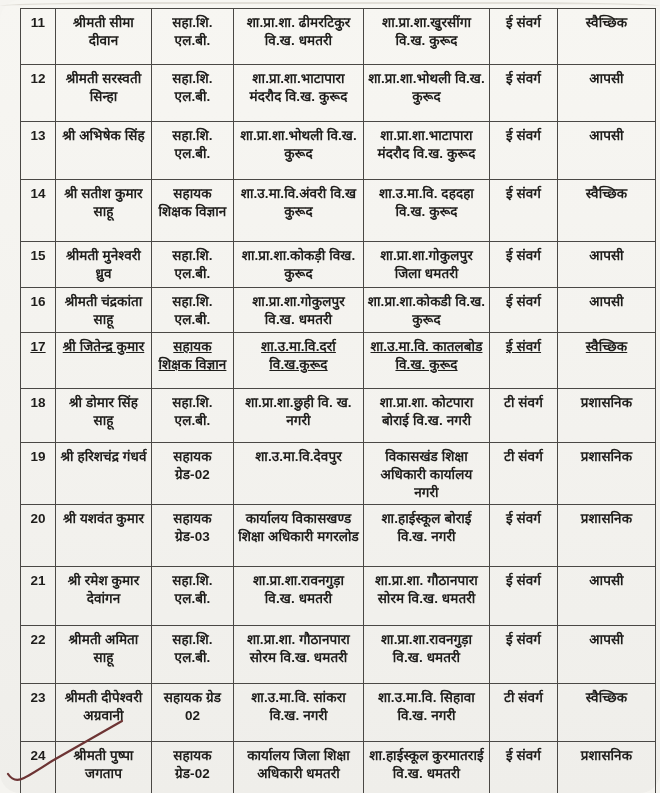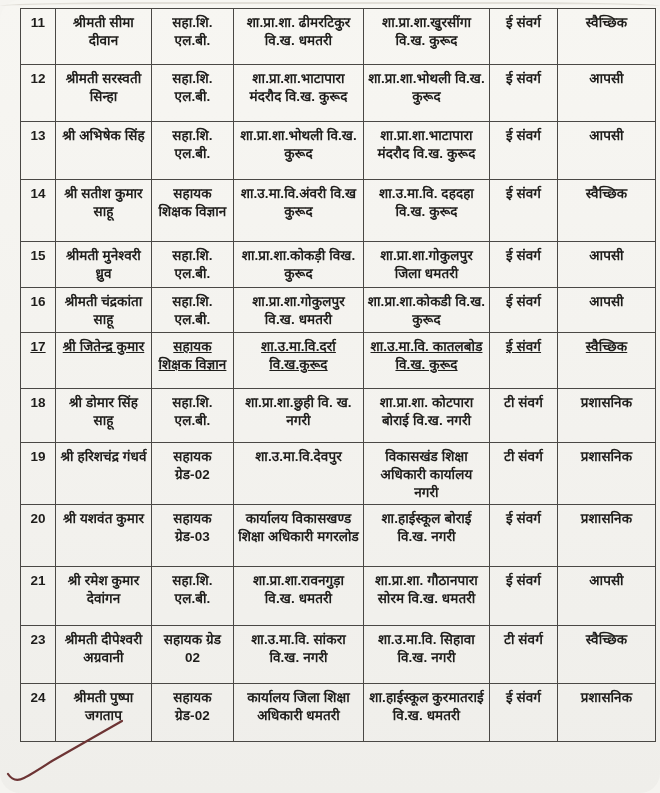--- a/index.html
+++ b/index.html
@@ -185,20 +185,29 @@
         <tr>
       <td class="c-slno">21</td>
       <td class="c-name">श्री रमेश कुमार देवांगन</td>
       <td class="c-desig">सहा.शि. एल.बी.</td>
       <td class="c-from">शा.प्रा.शा.रावनगुड़ा वि.ख. धमतरी</td>
       <td class="c-to">शा.प्रा.शा. गौठानपारा सोरम वि.ख. धमतरी</td>
       <td class="c-cadre">ई संवर्ग</td>
       <td class="c-type">आपसी</td>
     </tr>
         <tr>
+      <td class="c-slno">22</td>
+      <td class="c-name">श्रीमती अमिता साहू</td>
+      <td class="c-desig">सहा.शि. एल.बी.</td>
+      <td class="c-from">शा.प्रा.शा. गौठानपारा सोरम वि.ख. धमतरी</td>
+      <td class="c-to">शा.प्रा.शा.रावनगुड़ा वि.ख. धमतरी</td>
+      <td class="c-cadre">ई संवर्ग</td>
+      <td class="c-type">आपसी</td>
+    </tr>
+        <tr>
       <td class="c-slno">23</td>
       <td class="c-name">श्रीमती दीपेश्वरी अग्रवानी</td>
       <td class="c-desig">सहायक ग्रेड 02</td>
       <td class="c-from">शा.उ.मा.वि. सांकरा वि.ख. नगरी</td>
       <td class="c-to">शा.उ.मा.वि. सिहावा वि.ख. नगरी</td>
       <td class="c-cadre">टी संवर्ग</td>
       <td class="c-type">स्वैच्छिक</td>
     </tr>
         <tr>
       <td class="c-slno">24</td>

